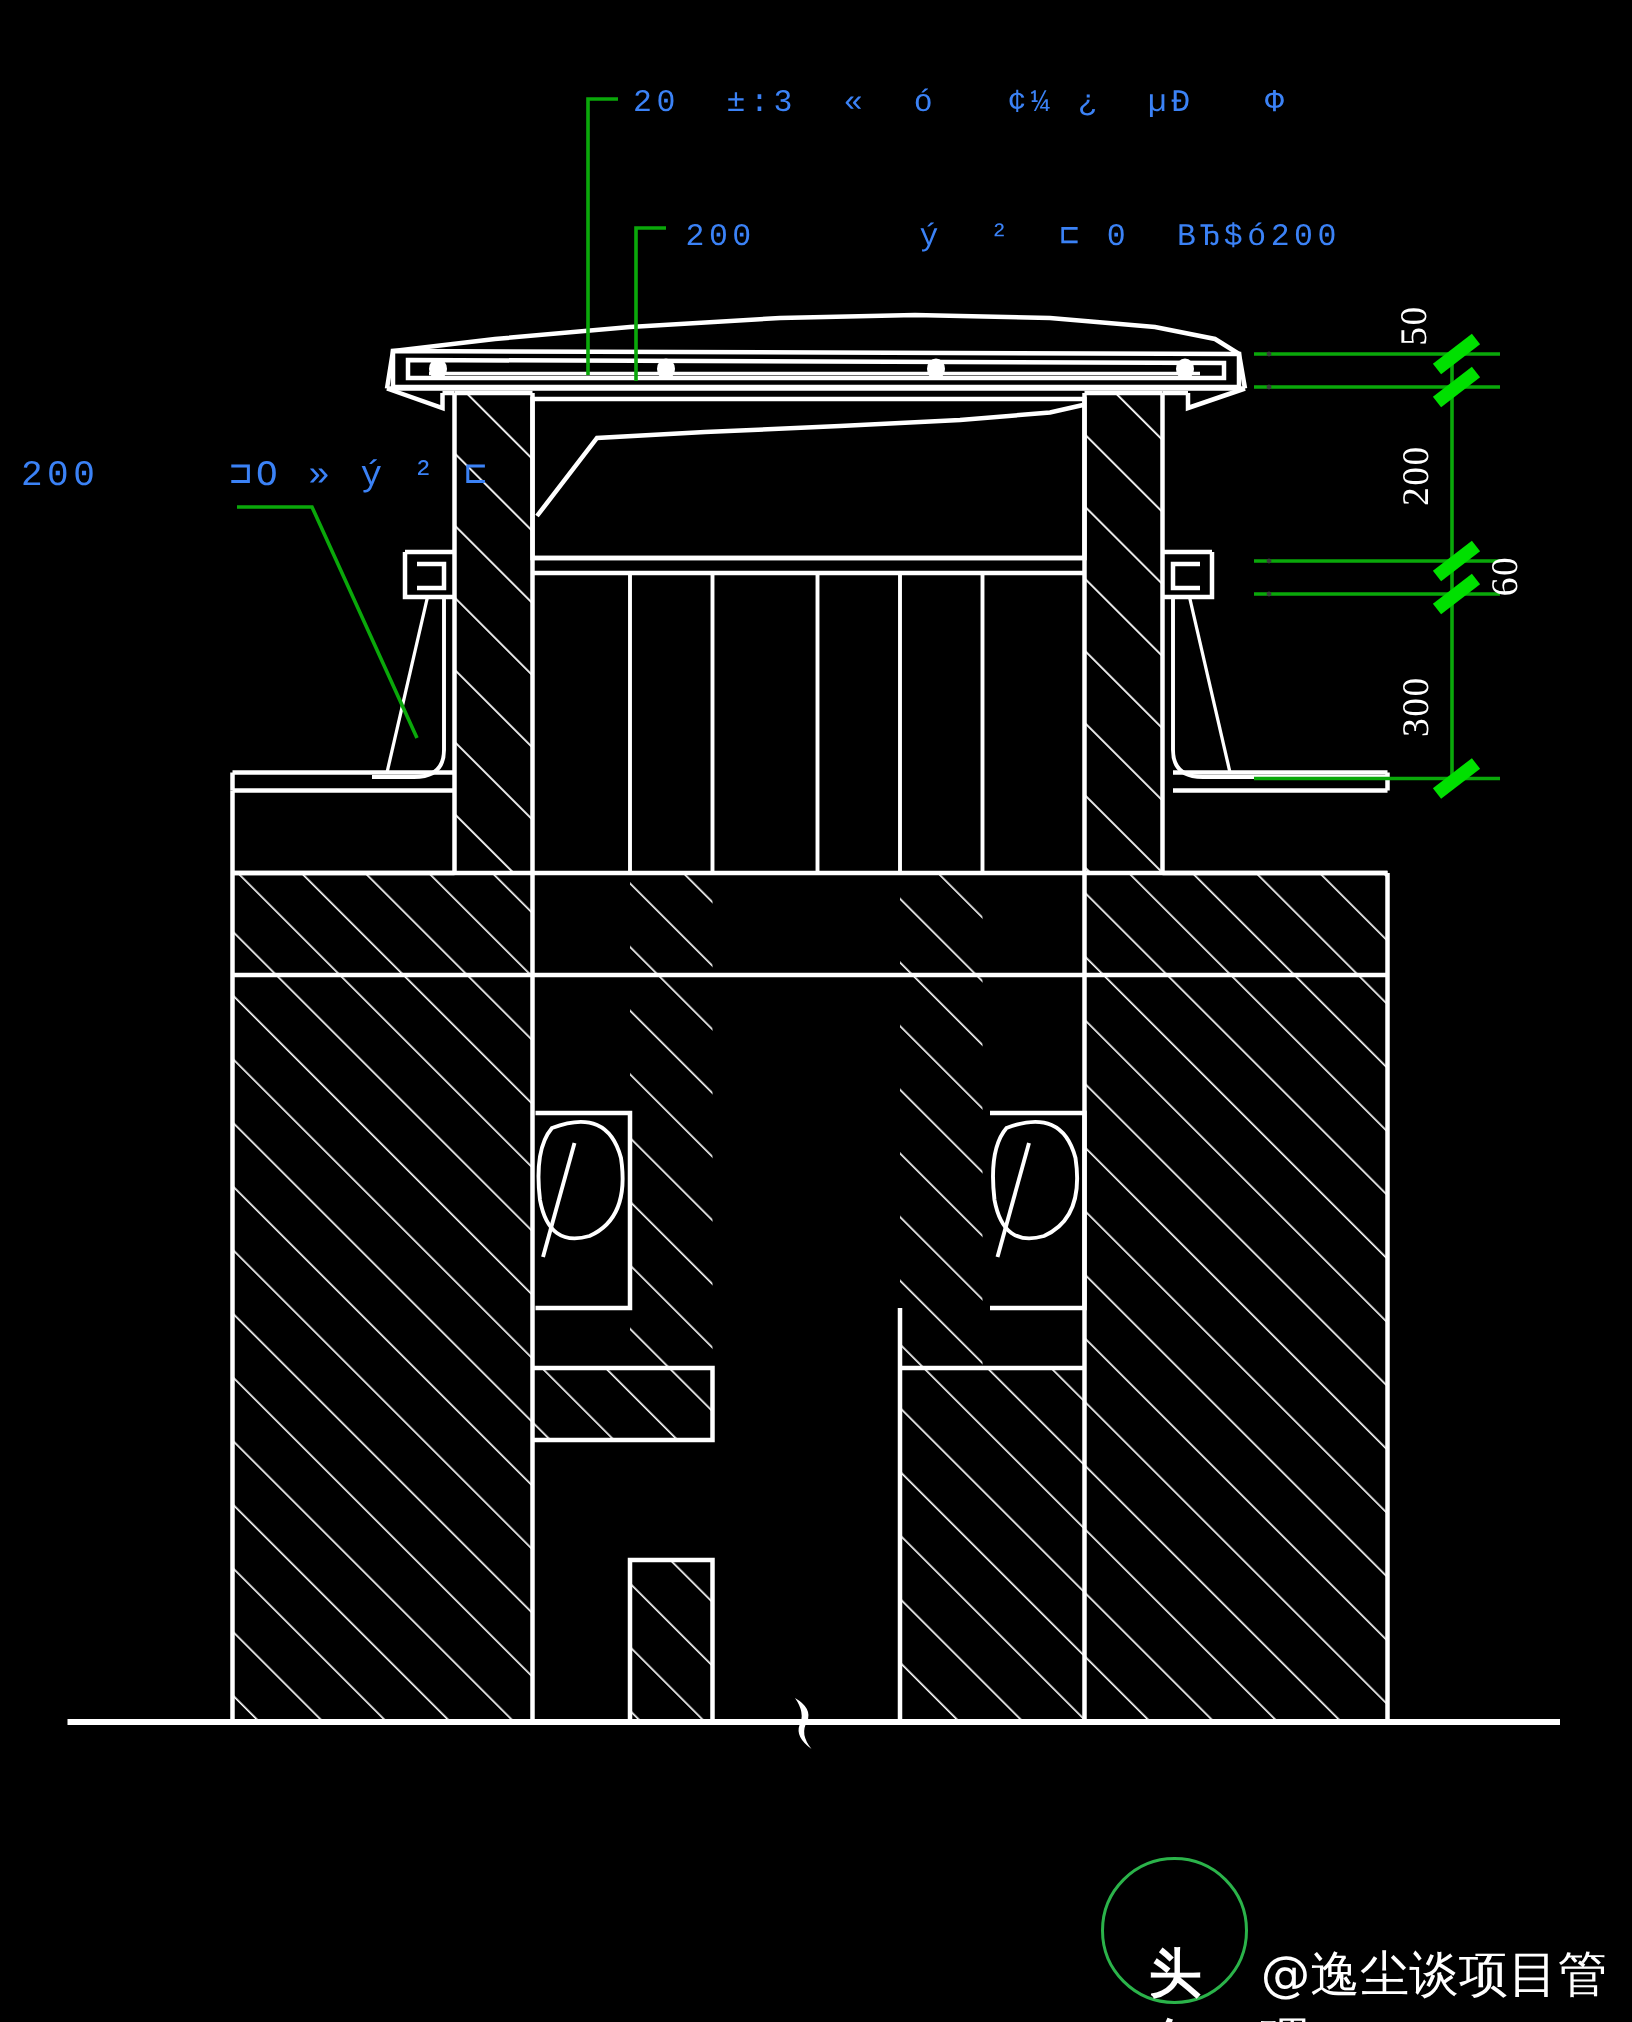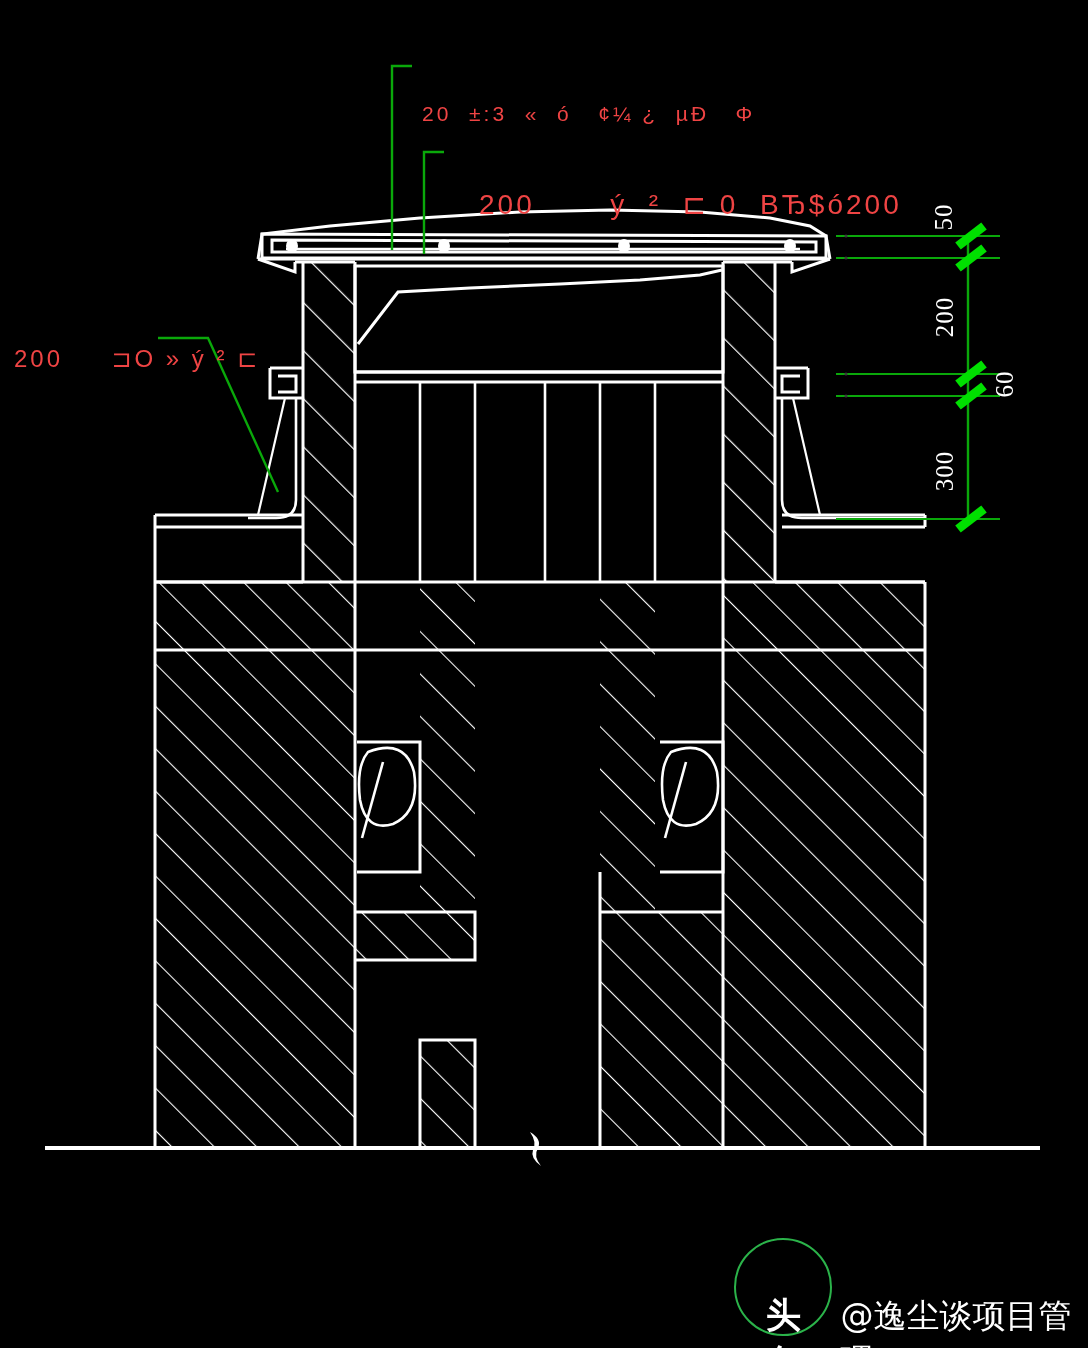--- a/index.html
+++ b/index.html
@@ -20,36 +20,35 @@
     background: #000000;
   }
   #cad-svg {
     position: absolute;
     left: 0;
     top: 0;
     display: block;
   }
   .anno-text {
     position: absolute;
-    color: #ef4444;
-    font-family: Liberation Sans, sans-serif;
+    color: #3b82f6;
+    font-family: Liberation Mono, monospace;
     white-space: pre;
     letter-spacing: 0.5px;
-    margin-top: 44px;
   }
   #note-top-1 {
     left: 422px;
     top: 58px;
     font-size: 21px;
     letter-spacing: 3px;
   }
   #note-top-2 {
-    left: 479px;
+    left: 457px;
     top: 144px;
-    font-size: 28px;
+    font-size: 21px;
     letter-spacing: 3px;
   }
   #note-left-1 {
     left: 14px;
     top: 301px;
     font-size: 24px;
     letter-spacing: 3px;
   }
   .dim-text {
     position: absolute;

